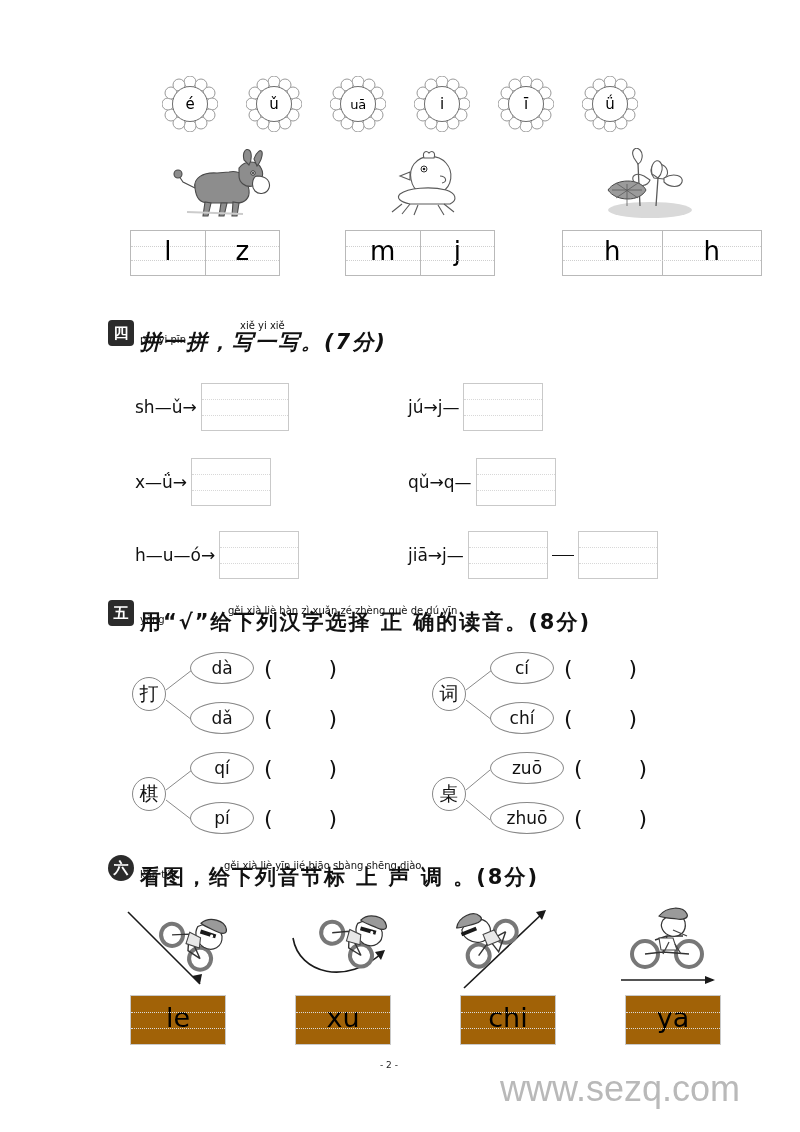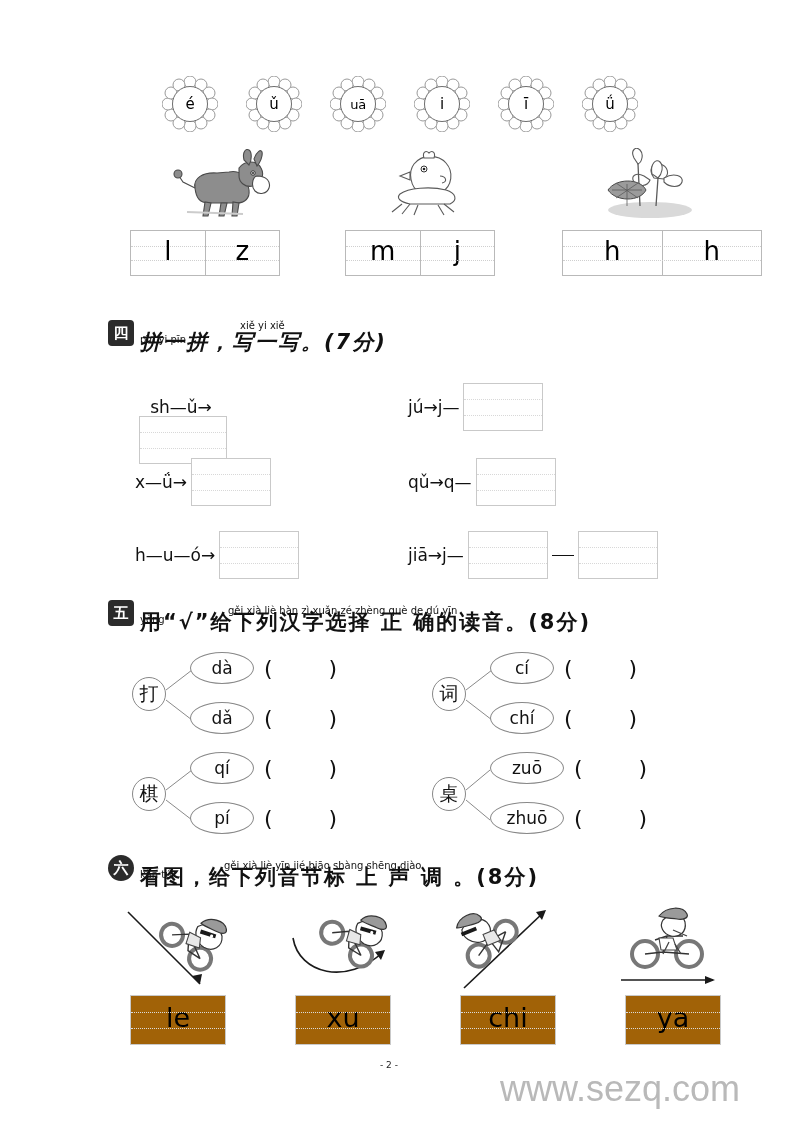--- a/index.html
+++ b/index.html
@@ -371,21 +371,21 @@
   </div>
   <div class="section-head" style="top:320px; left:240px;">
     <span class="ruby-top">xiě  yi  xiě</span>
   </div>
   <div style="position:absolute; left:140px; top:330px;font-style:italic;">
     <span class="ruby-base wide">拼一拼，写一写。(7分)</span>
   </div>
 
   <div class="ex4" style="top:375px; height:195px;">
 
-    <div class="ex-item" style="left:135px; top:24px;flex-direction:column;">
+    <div class="ex-item" style="left:135px; top:8px;">
       <span class="ex-label">sh—ǔ→</span>
       <span class="ex-box" style="width:88px; height:48px; margin-left:4px;"></span>
     </div>
     <div class="ex-item" style="left:408px; top:8px;">
       <span class="ex-label">jú→j—</span>
       <span class="ex-box" style="width:80px; height:48px; margin-left:4px;"></span>
     </div>
 
     <div class="ex-item" style="left:135px; top:83px;">
       <span class="ex-label">x—ǘ→</span>

